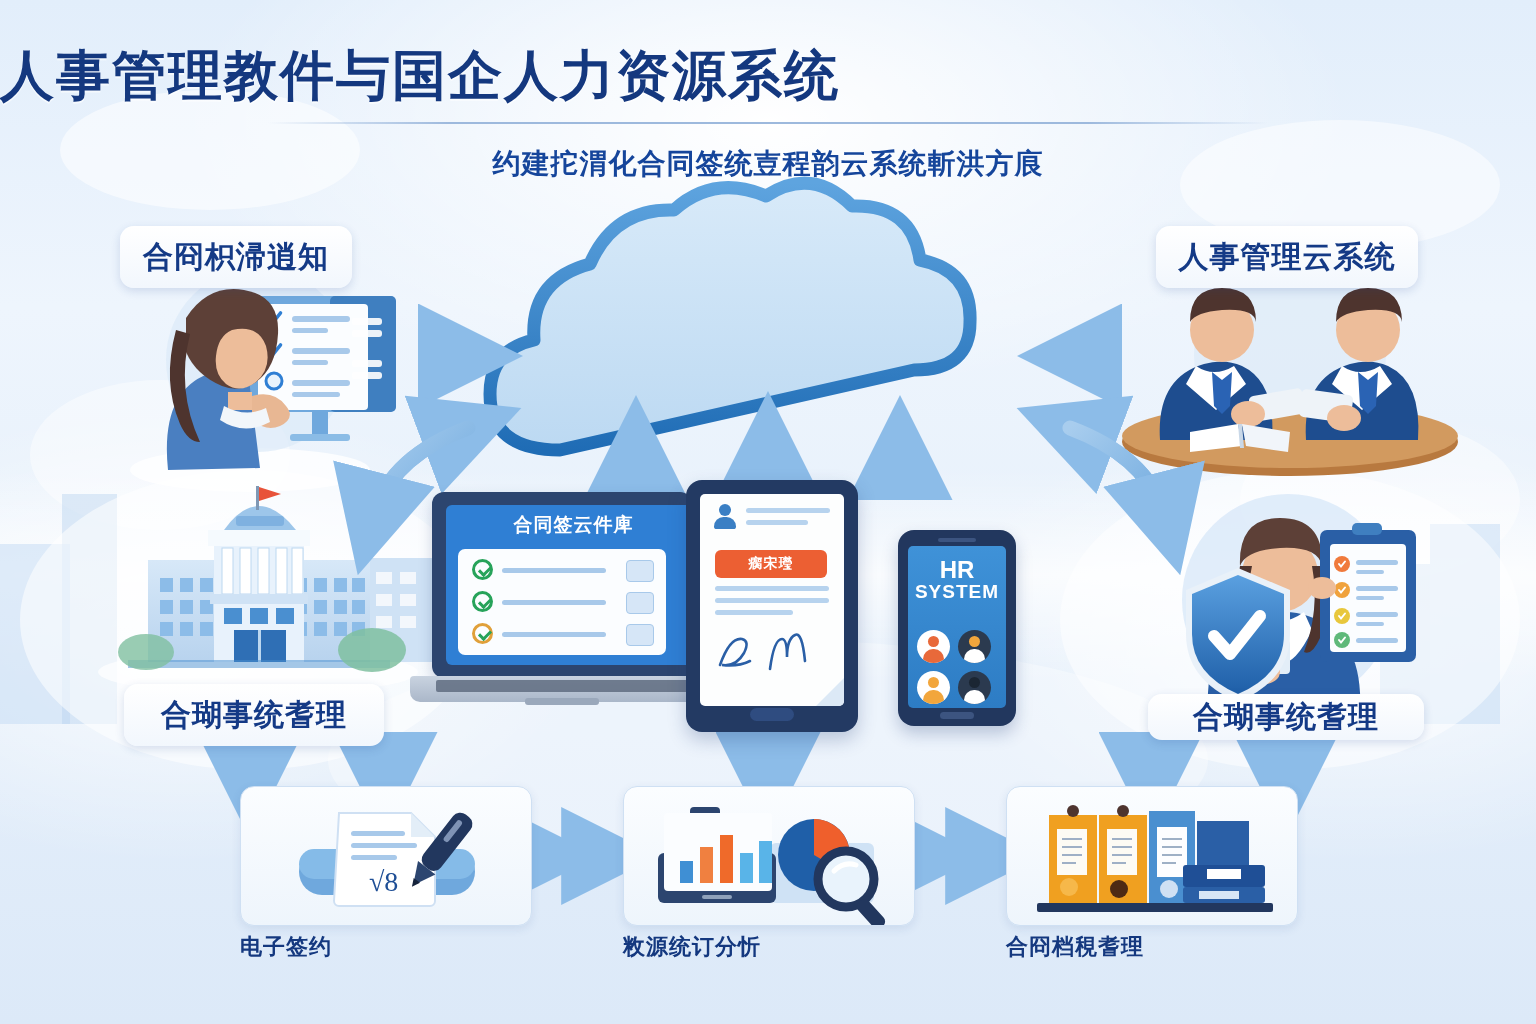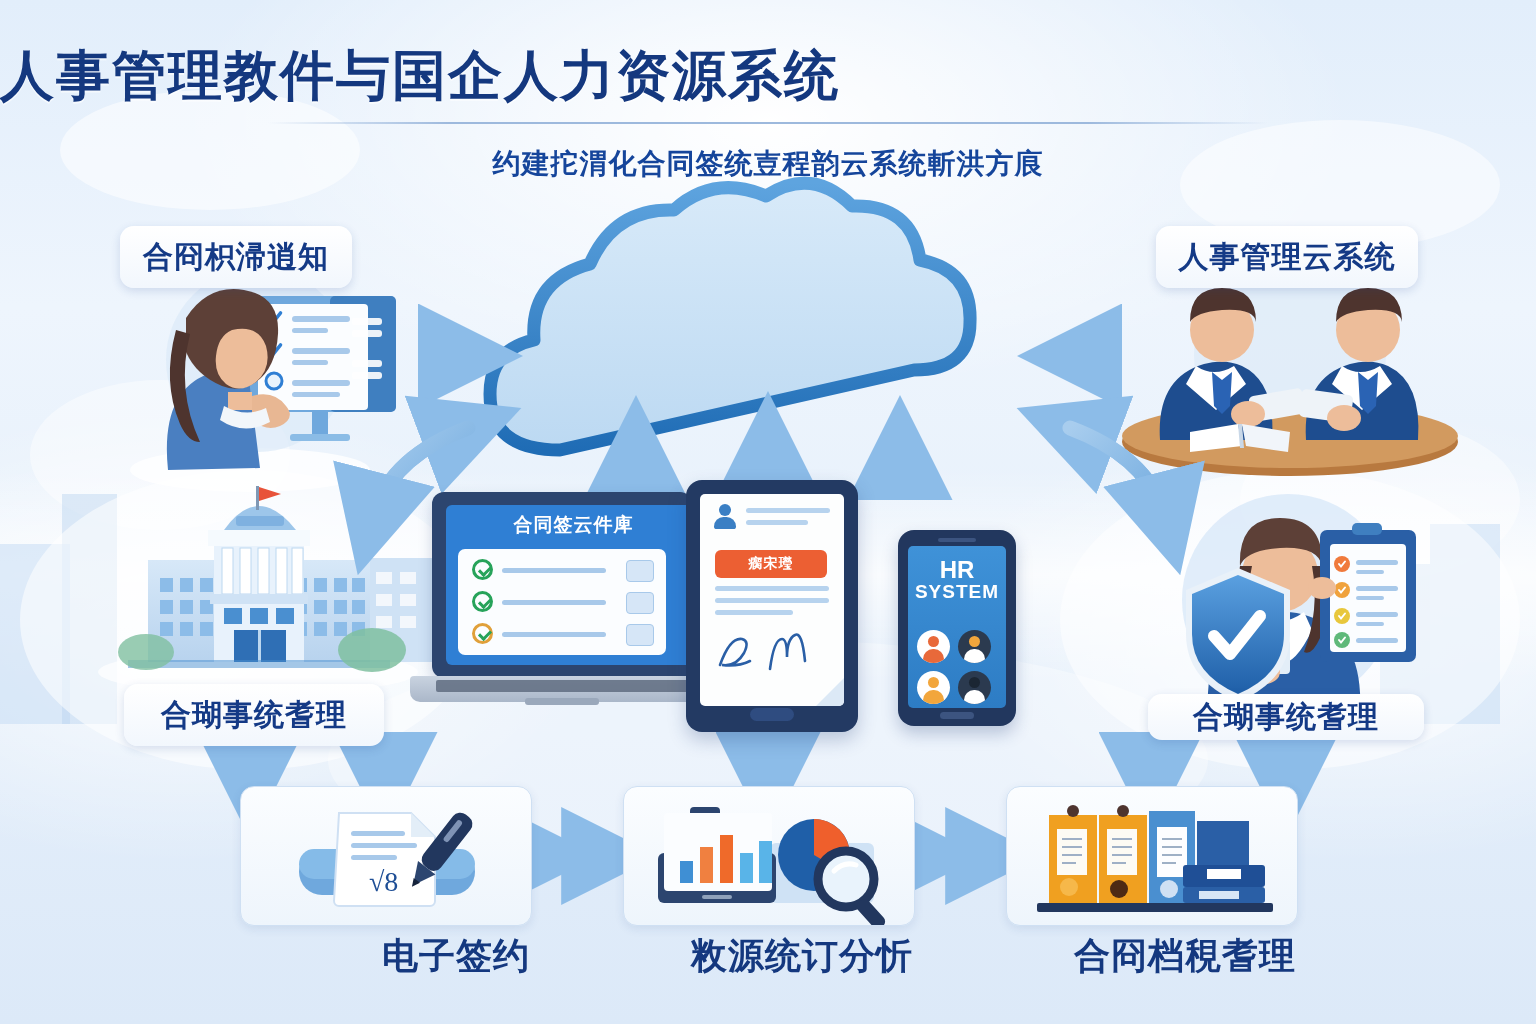--- a/index.html
+++ b/index.html
@@ -85,21 +85,21 @@
   .ph-sys{text-align:center;color:#fff;font-weight:bold;font-size:19px;letter-spacing:1px;line-height:1.1;}
   .ph-grid{position:absolute;left:9px;top:84px;width:80px;display:flex;flex-wrap:wrap;gap:8px;}
   .ph-av{width:33px;height:33px;border-radius:50%;background:#fff;position:relative;overflow:hidden;}
   .ph-av .h{position:absolute;left:11px;top:6px;width:11px;height:11px;border-radius:50%;}
   .ph-av .b{position:absolute;left:6px;top:19px;width:21px;height:14px;border-radius:10px 10px 0 0;}
   .ph-av.dark{background:#2b3a4f;}
 
   
   .bcard{position:absolute;top:786px;width:290px;height:138px;background:linear-gradient(180deg,#fbfdff 0%,#eef5fc 100%);
     border:1.5px solid #cfe0f3;border-radius:14px;box-shadow:0 3px 10px rgba(30,70,140,.10);}
-  .bcaption{position:absolute;top:932px;width:290px;text-align:right;font-size:36px;font-weight:bold;color:#14387f;letter-spacing:1px;}
+  .bcaption{position:absolute;top:932px;width:290px;text-align:left;font-size:22px;font-weight:bold;color:#14387f;letter-spacing:1px;}
 
   
   svg.layer{position:absolute;left:0;top:0;width:1536px;height:1024px;pointer-events:none;}
 </style>
 </head>
 <body>
 
 <div id="stage">
 
   <div class="bgcloud" style="left:60px;top:90px;width:300px;height:120px;"></div>

